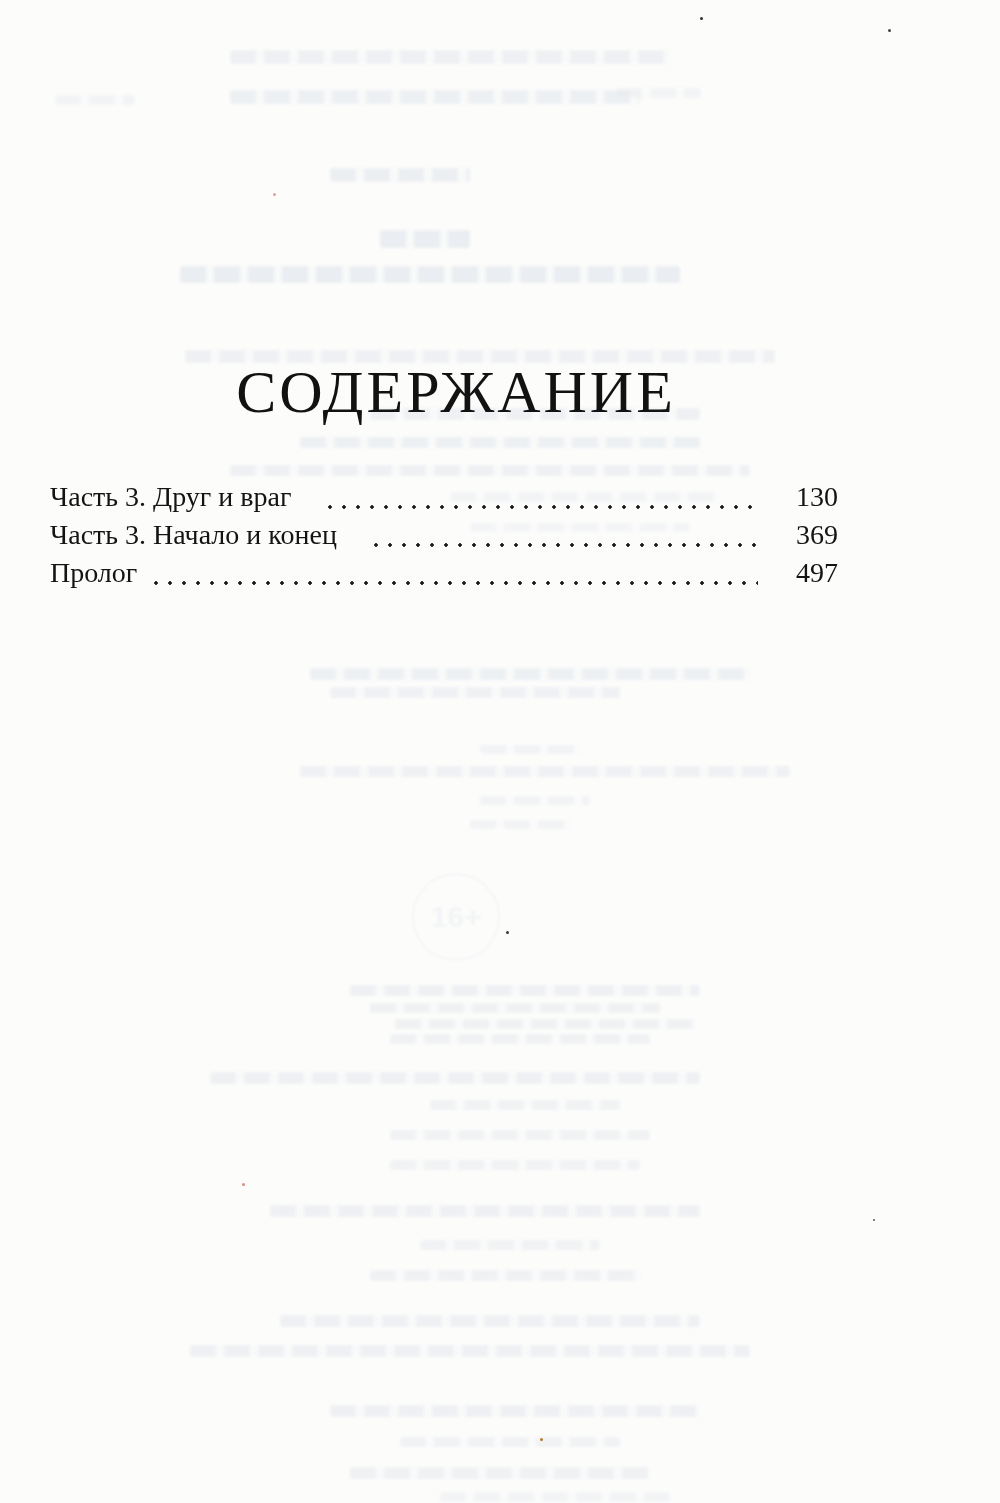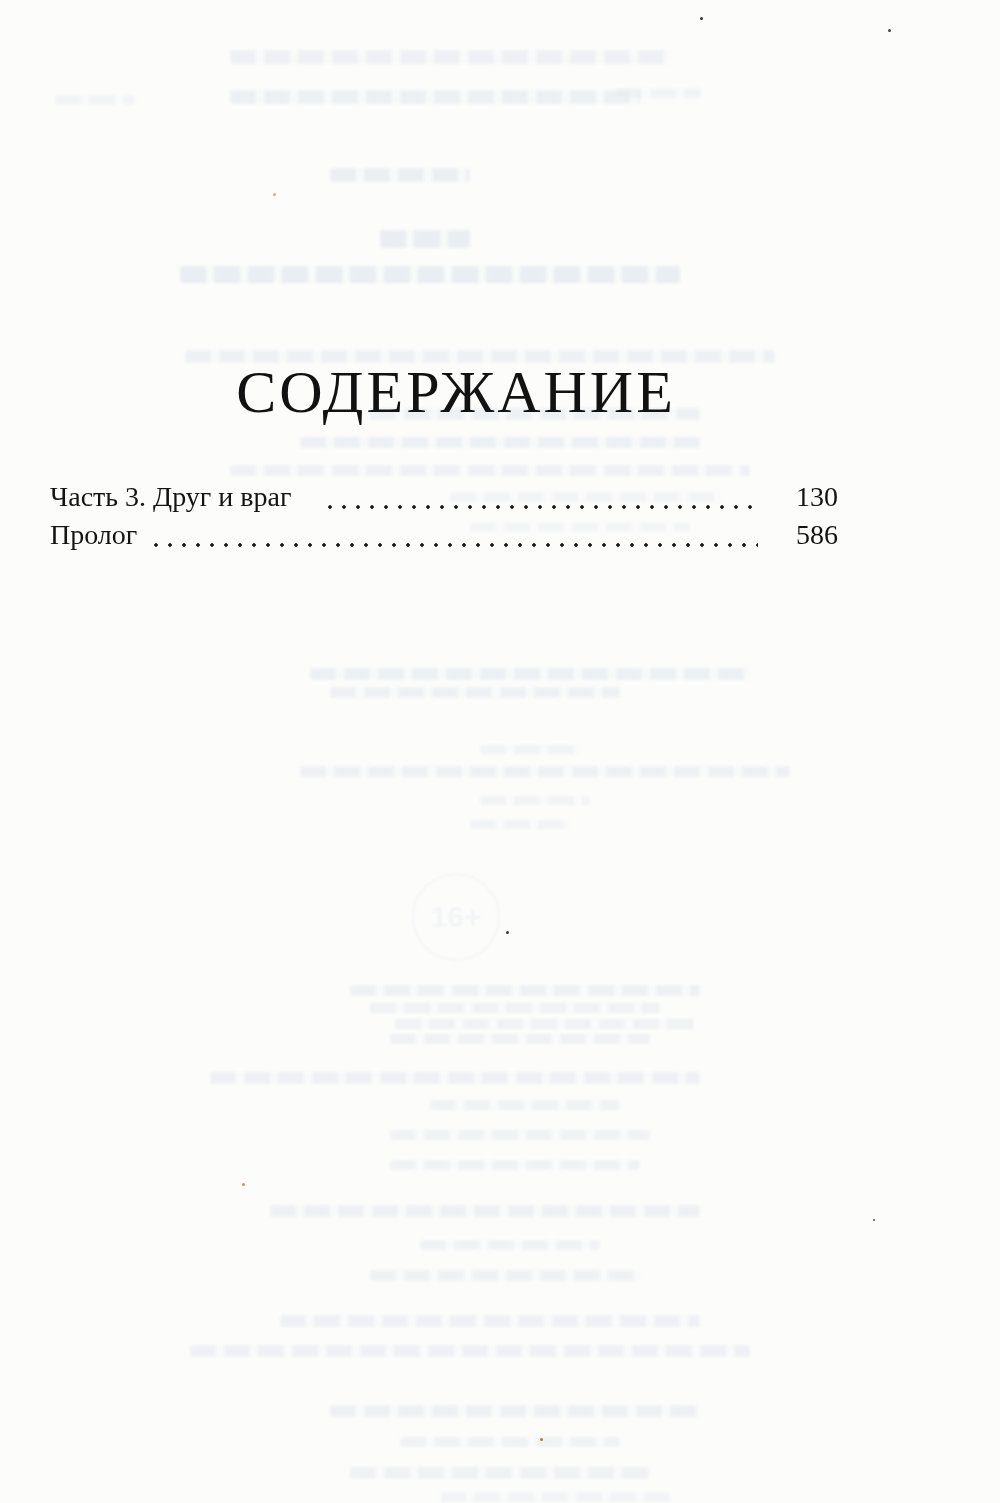--- a/index.html
+++ b/index.html
@@ -155,22 +155,27 @@
     <div class="toc">
 
 
 
       <div class="toc-row part">
         <span class="toc-label">Часть 3. Друг и враг</span>
         <span class="toc-leader"></span>
         <span class="toc-page">130</span>
       </div>
 
+      <div class="toc-row part">
+        <span class="toc-label">Часть 3. Начало и конец</span>
+        <span class="toc-leader"></span>
+        <span class="toc-page">369</span>
+      </div>
 
       <div class="toc-row">
         <span class="toc-label">Пролог</span>
         <span class="toc-leader"></span>
-        <span class="toc-page">586</span>
+        <span class="toc-page">497</span>
       </div>
 
     </div>
   </div>
 </div>
 
 </body></html>

